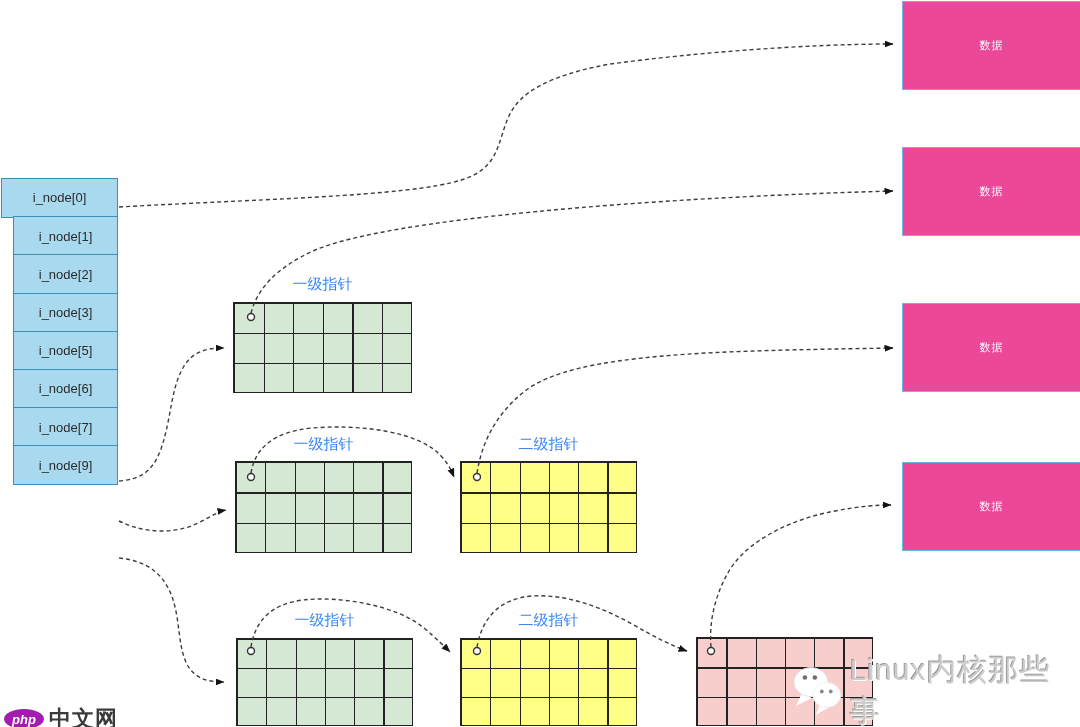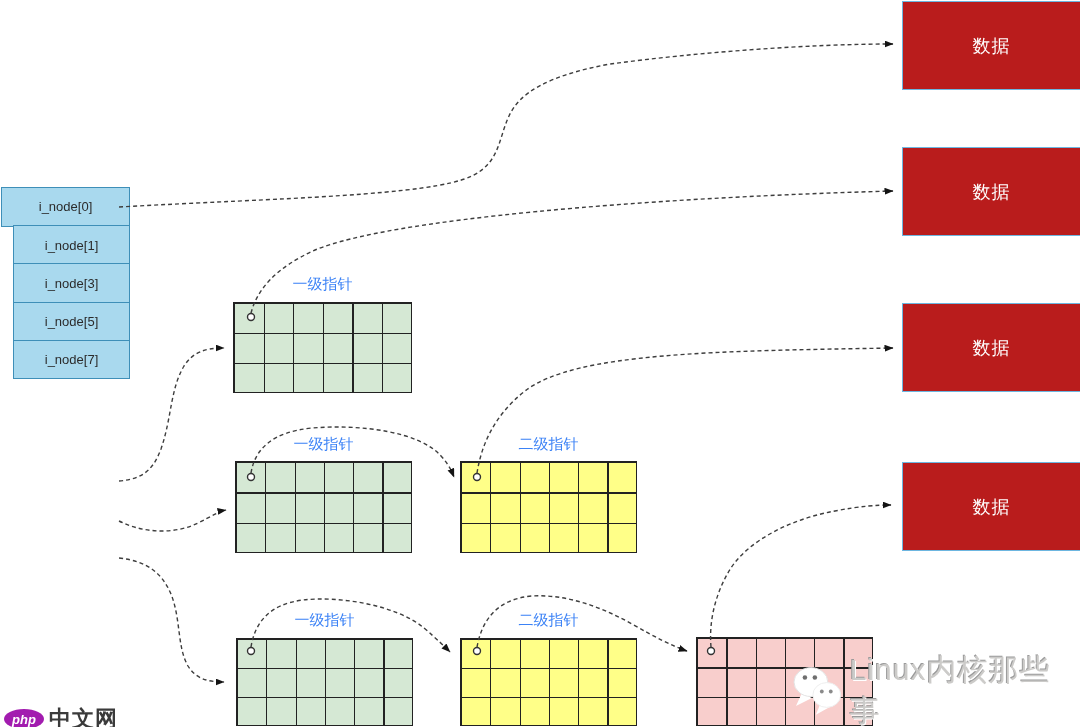--- a/index.html
+++ b/index.html
@@ -1,29 +1,29 @@
 <!DOCTYPE html>
 <html><head>
 <meta charset="utf-8">
 <style>
   html,body{margin:0;padding:0;background:#fff;}
   #canvas{position:relative;width:1080px;height:727px;background:#ffffff;overflow:hidden;
           font-family:"Liberation Sans","DejaVu Sans",sans-serif;}
 
   
-  #inode-col{position:absolute;left:1px;top:187px;width:129px;}
+  #inode-col{position:absolute;left:1px;top:178px;width:117px;}
   .inode-cell{height:37.6px;background:#a9d9ee;border:1.4px solid #3e8fb8;
               display:flex;align-items:center;justify-content:center;
               font-size:13px;color:#2b2b2b;}
   .inode-cell + .inode-cell{margin-top:-1.4px;margin-left:12px;}
 
   
-  .datab{position:absolute;left:902px;width:177px;height:87px;background:#b91c1c;
+  .datab{position:absolute;left:902px;width:177px;height:87px;background:#ec4899;
          border:1px solid #6db6e0;display:flex;align-items:center;justify-content:center;
-         color:#ffffff;font-size:18px;letter-spacing:1px;}
+         color:#ffffff;font-size:11px;letter-spacing:1px;}
 
   
   .ptr-grid{position:absolute;border:1.5px solid #222;box-sizing:border-box;
     background-image:
       repeating-linear-gradient(to right,#222 0 1.2px,transparent 1.2px var(--cw)),
       repeating-linear-gradient(to bottom,#222 0 1.2px,transparent 1.2px var(--ch));}
   .grn{background-color:#d5e8d4;}
   .ylw{background-color:#ffff88;}
   .pnk{background-color:#f8cecc;}
 
@@ -47,23 +47,26 @@
   #logo-site{margin-left:5px;font-size:22px;font-weight:bold;color:#3a3a3a;letter-spacing:1px;}
 </style>
 </head>
 <body>
 
 <div id="canvas">
 
   <div id="inode-col">
     <div class="inode-cell">i_node[0]</div>
     <div class="inode-cell">i_node[1]</div>
+    <div class="inode-cell">i_node[2]</div>
     <div class="inode-cell">i_node[3]</div>
     <div class="inode-cell">i_node[5]</div>
+    <div class="inode-cell">i_node[6]</div>
     <div class="inode-cell">i_node[7]</div>
+    <div class="inode-cell">i_node[9]</div>
   </div>
 
   <div class="datab" style="top:1px;">数据</div>
   <div class="datab" style="top:147px;">数据</div>
   <div class="datab" style="top:303px;">数据</div>
   <div class="datab" style="top:462px;">数据</div>
 
   <div class="grid-label" style="left:233px;top:275px;width:179px;">一级指针</div>
   <div class="grid-label" style="left:235px;top:435px;width:177px;">一级指针</div>
   <div class="grid-label" style="left:460px;top:435px;width:177px;">二级指针</div>

